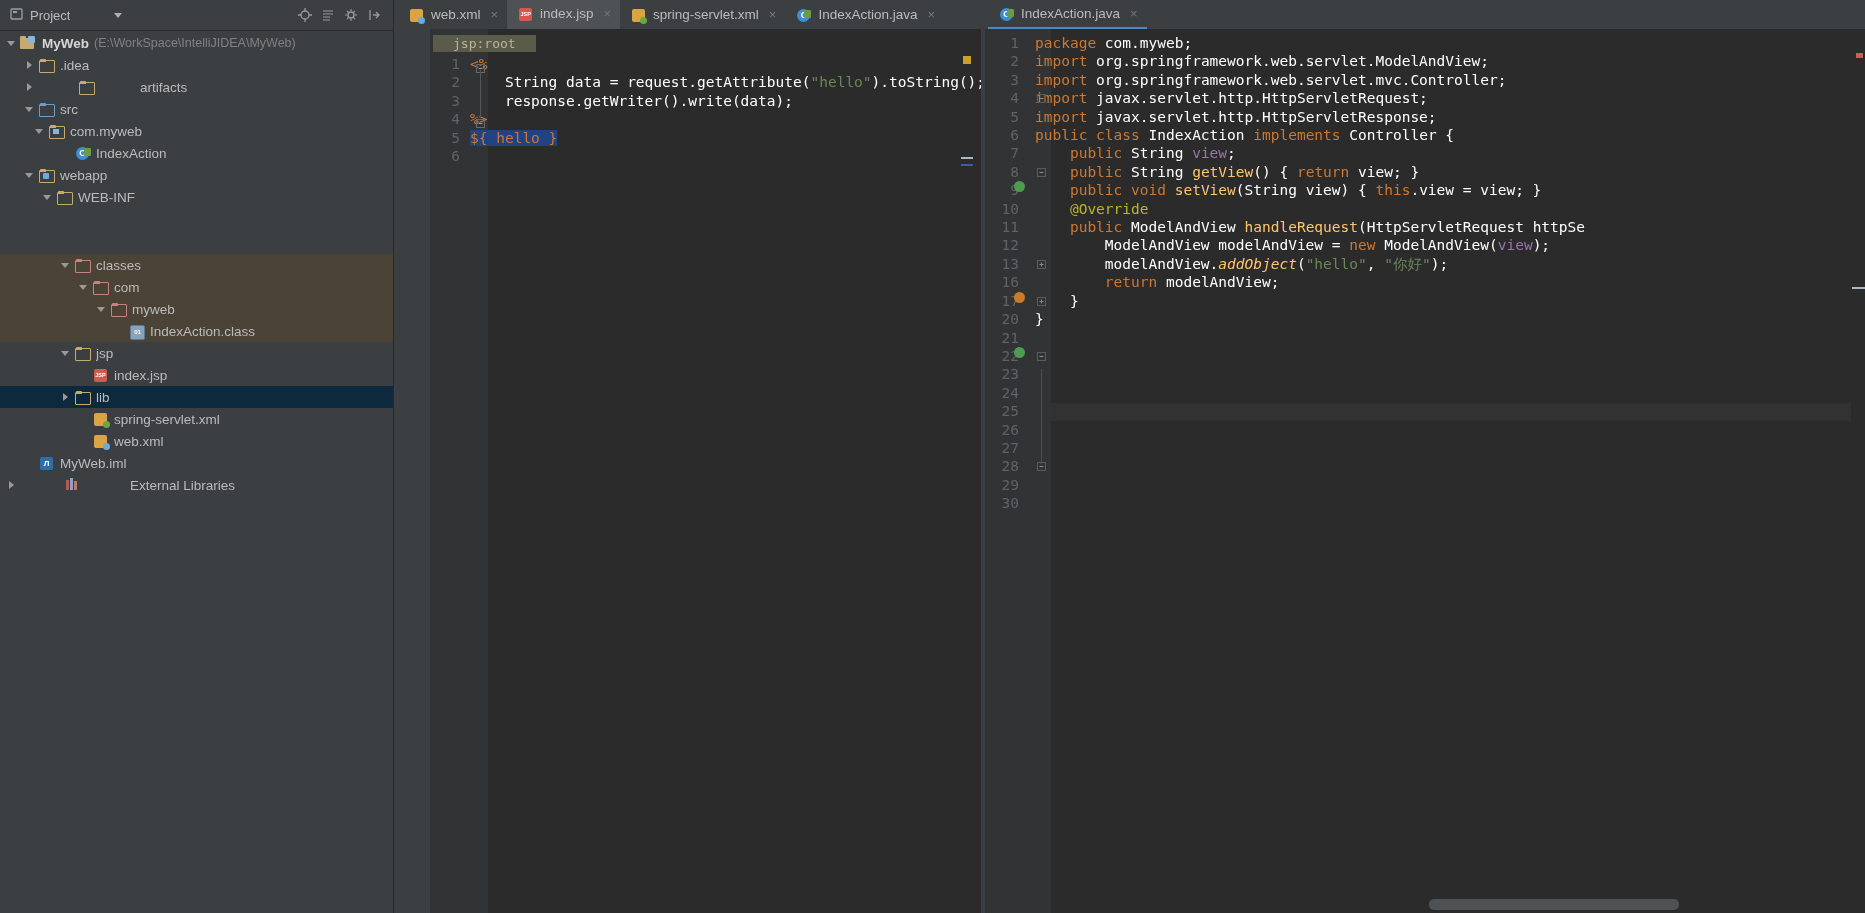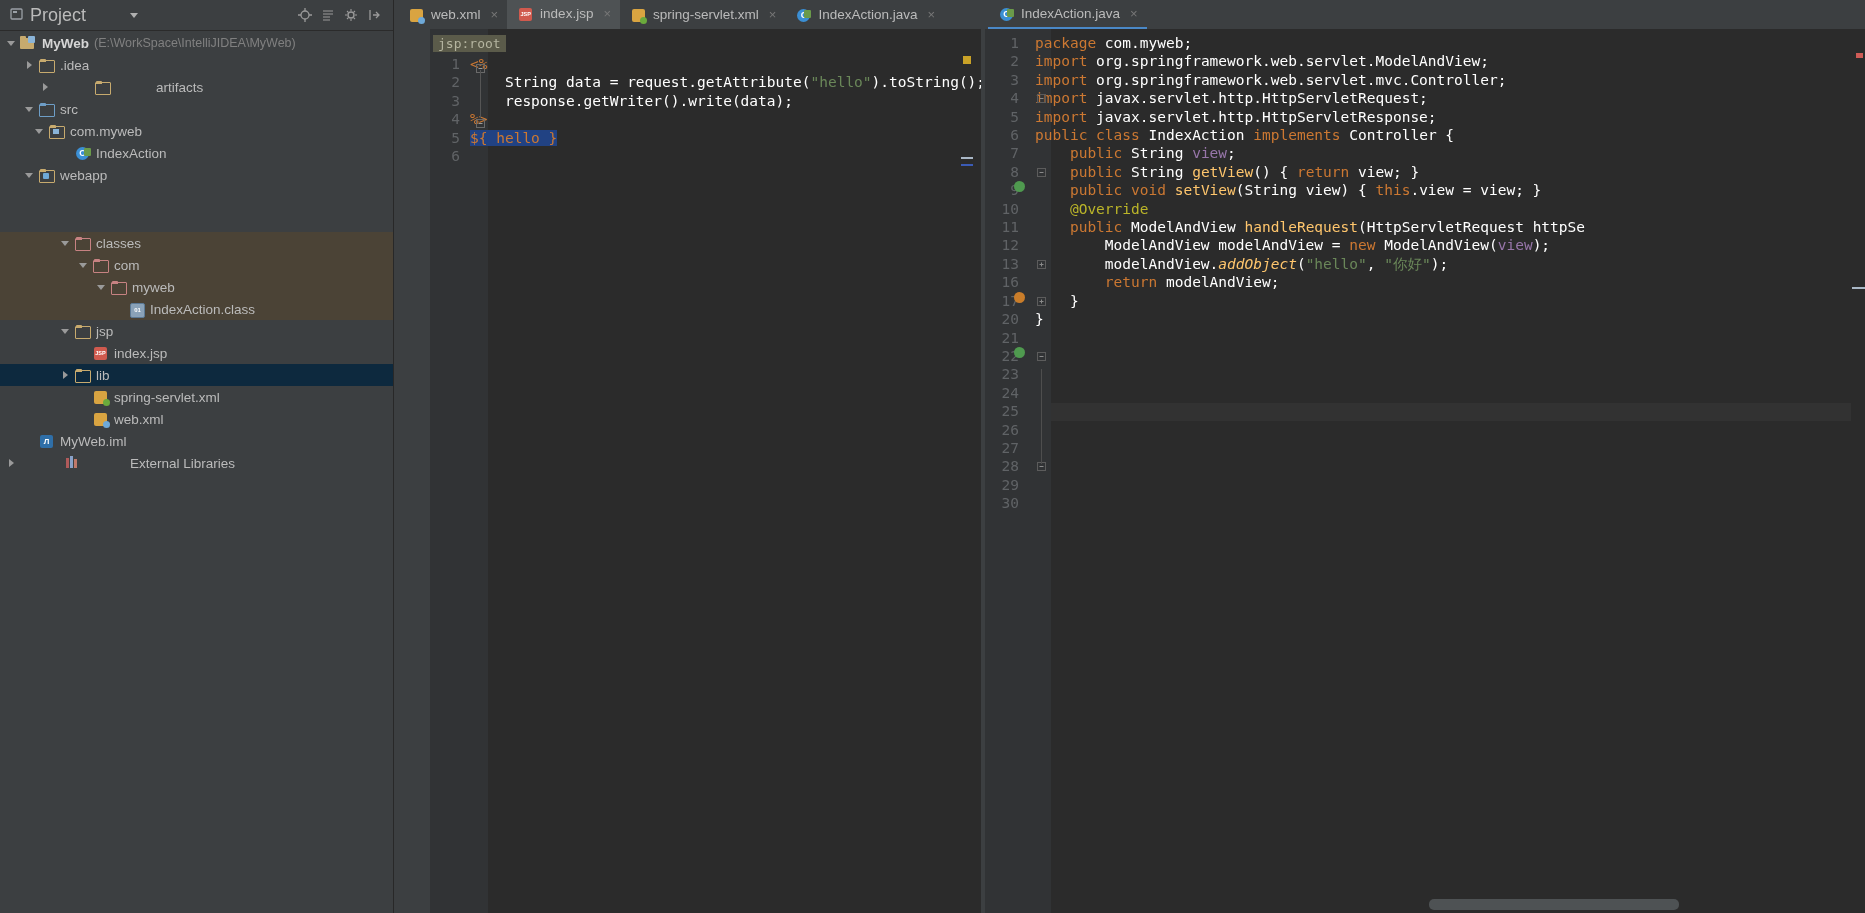--- a/index.html
+++ b/index.html
@@ -7,21 +7,21 @@
        font-family:"Liberation Sans","DejaVu Sans",sans-serif;
        font-size:13px;color:#a9b7c6;-webkit-font-smoothing:antialiased;}
   .app{position:relative;width:1865px;height:913px;background:#3c3f41;}
 
   
   .project-panel{position:absolute;left:0;top:0;width:394px;height:913px;
                  background:#3c3f41;border-right:1px solid #282828;box-sizing:border-box;}
   .proj-header{height:30px;display:flex;align-items:center;background:#3c3f41;
                border-bottom:1px solid #2b2b2b;padding:0 4px;}
   .proj-title{display:flex;align-items:center;gap:6px;padding:2px 6px;}
-  .proj-title span.lbl{font-size:18px;color:#bbbbbb;}
+  .proj-title span.lbl{font-size:13px;color:#bbbbbb;}
   .caret-dn{width:0;height:0;border-left:4px solid transparent;border-right:4px solid transparent;
             border-top:5px solid #b0b0b0;margin-left:38px;}
   .hdr-tools{margin-left:auto;display:flex;align-items:center;gap:9px;padding-right:8px;color:#9a9a9a;}
   .hdr-tools .ti{width:14px;height:14px;display:inline-block;}
 
   .tree{position:absolute;top:30px;left:0;right:0;bottom:0;overflow:hidden;padding-top:2px;}
   .row{display:flex;align-items:center;height:22px;padding-left:4px;white-space:nowrap;
        font-size:13.5px;color:#bbbbbb;}
   .row.sel{background:#0d293e;}
   .row.hl{background:#4b4336;}
@@ -69,21 +69,21 @@
   .tab.active-blue{background:#3c3f41;border-bottom:2px solid #4a88c7;}
   .tab .tico{width:16px;height:16px;position:relative;flex:0 0 16px;}
   .tab .close{color:#777;font-size:13px;margin-left:3px;}
 
   .pane{position:absolute;background:#2b2b2b;}
   .pane-sep{position:absolute;top:0;bottom:0;width:3px;background:#3c3f41;}
 
   
   .crumb{position:absolute;height:17px;display:flex;align-items:center;
          font-family:"DejaVu Sans Mono","Liberation Mono",monospace;font-size:13px;}
-  .crumb .c1{background:#5b5b4a;color:#b5b5a0;padding:1px 5px;}
+  .crumb .c1{background:#5b5b4a;color:#b5b5a0;padding:1px 20px;}
 
   
   .gutter{position:absolute;top:0;bottom:0;background:#313335;}
   .code{position:absolute;top:0;font-family:"DejaVu Sans Mono","Liberation Mono",monospace;
         font-size:14.5px;line-height:18.4px;white-space:pre;}
   .lnums{position:absolute;font-family:"DejaVu Sans Mono","Liberation Mono",monospace;
          font-size:14.5px;line-height:18.4px;color:#606366;text-align:right;}
   .fold-bar{position:absolute;top:0;bottom:0;background:#313335;}
 
   
@@ -152,21 +152,21 @@
           <span class="lbl bold">MyWeb</span>
           <span class="path-dim">(E:\WorkSpace\IntelliJIDEA\MyWeb)</span>
         </div>
         <div class="row" style="padding-left: 24px;">
           <span class="arrow right"></span>
           <span class="ico">
             <span class="fold f-tan-o"></span>
           </span>
           <span class="lbl">.idea</span>
         </div>
-        <div class="row" style="padding-left: 40px; gap: 40px;">
+        <div class="row" style="padding-left: 24px; gap: 40px;">
           <span class="arrow right"></span>
           <span class="ico">
             <span class="fold f-tan-o"></span>
           </span>
           <span class="lbl">artifacts</span>
         </div>
         <div class="row" style="padding-left: 24px;">
           <span class="arrow down"></span>
           <span class="ico">
             <span class="fold f-blue-o"></span>
@@ -189,20 +189,27 @@
           </span>
           <span class="lbl">IndexAction</span>
         </div>
         <div class="row" style="padding-left: 24px;">
           <span class="arrow down"></span>
           <span class="ico">
             <span class="fold f-tan-o"></span>
             <span style="position:absolute;left:5px;top:6px;width:6px;height:6px;background:#6ea9d8;border-radius:1px;"></span>
           </span>
           <span class="lbl">webapp</span>
+        </div>
+        <div class="row" style="padding-left: 42px;">
+          <span class="arrow down"></span>
+          <span class="ico">
+            <span class="fold f-tan-o"></span>
+          </span>
+          <span class="lbl">WEB-INF</span>
         </div>
         <div class="row hl" style="padding-left: 60px; margin-top: 46px;">
           <span class="arrow down"></span>
           <span class="ico">
             <span class="fold f-red-o"></span>
           </span>
           <span class="lbl">classes</span>
         </div>
         <div class="row hl" style="padding-left: 78px;">
           <span class="arrow down"></span>

